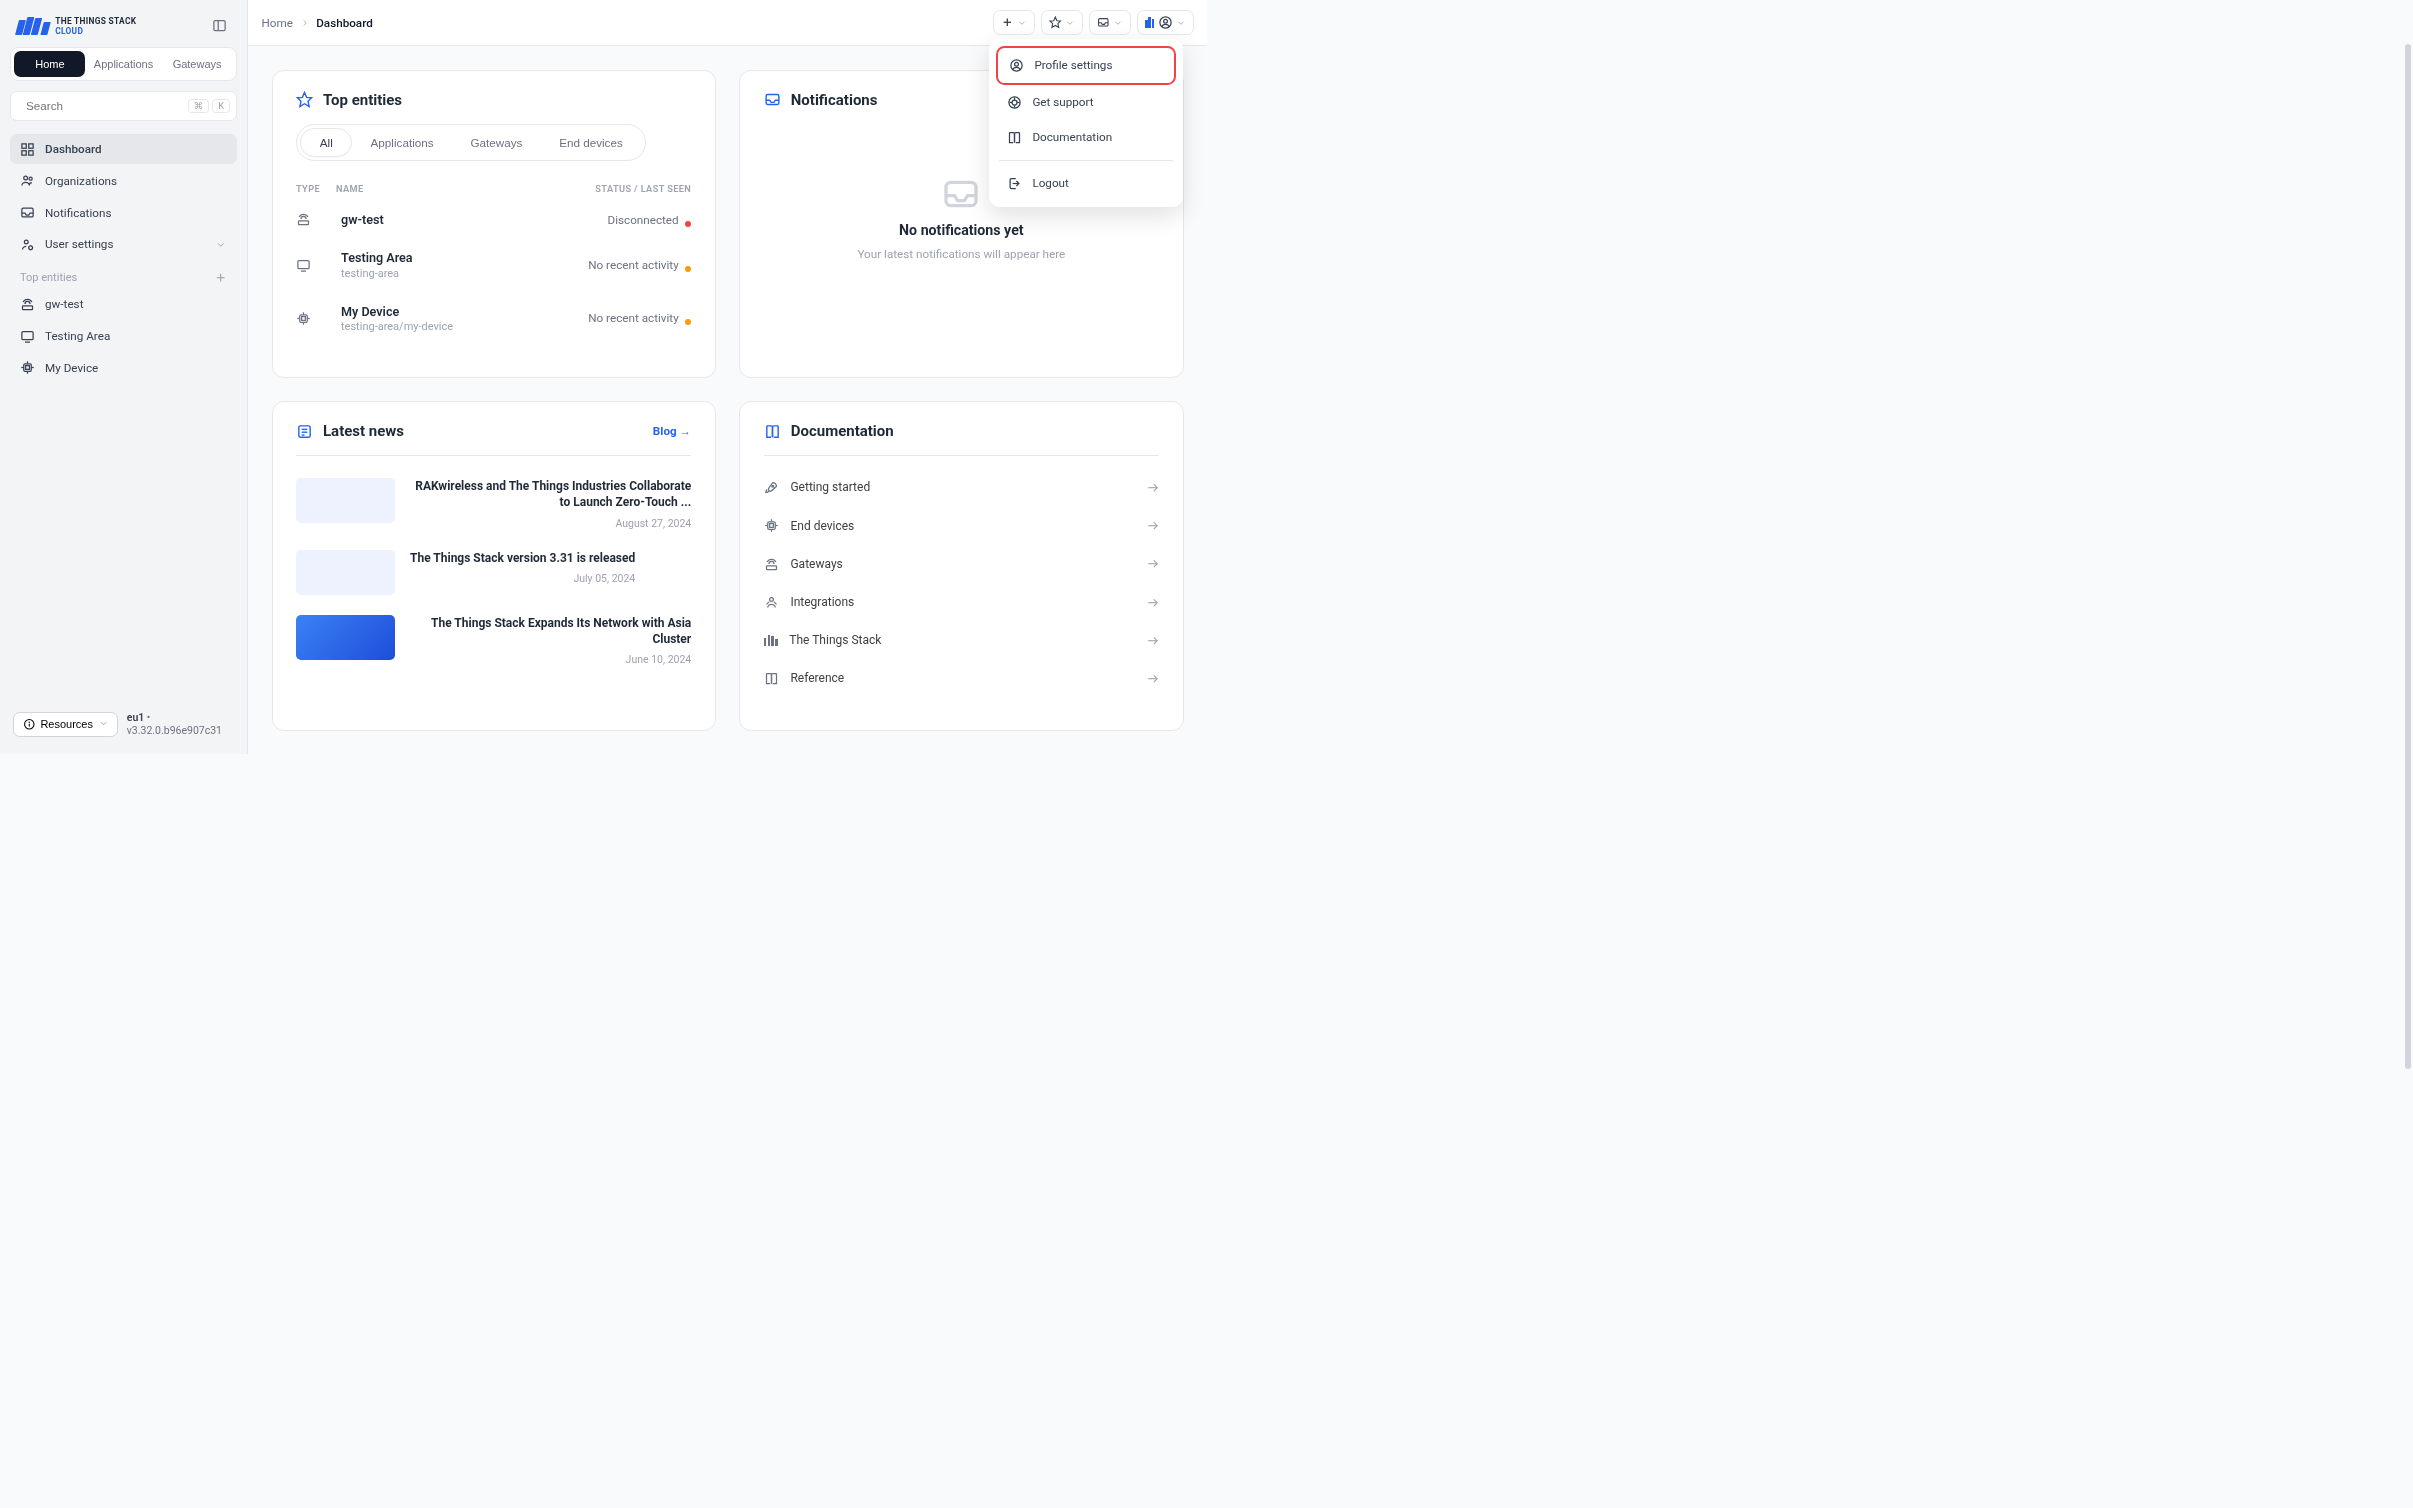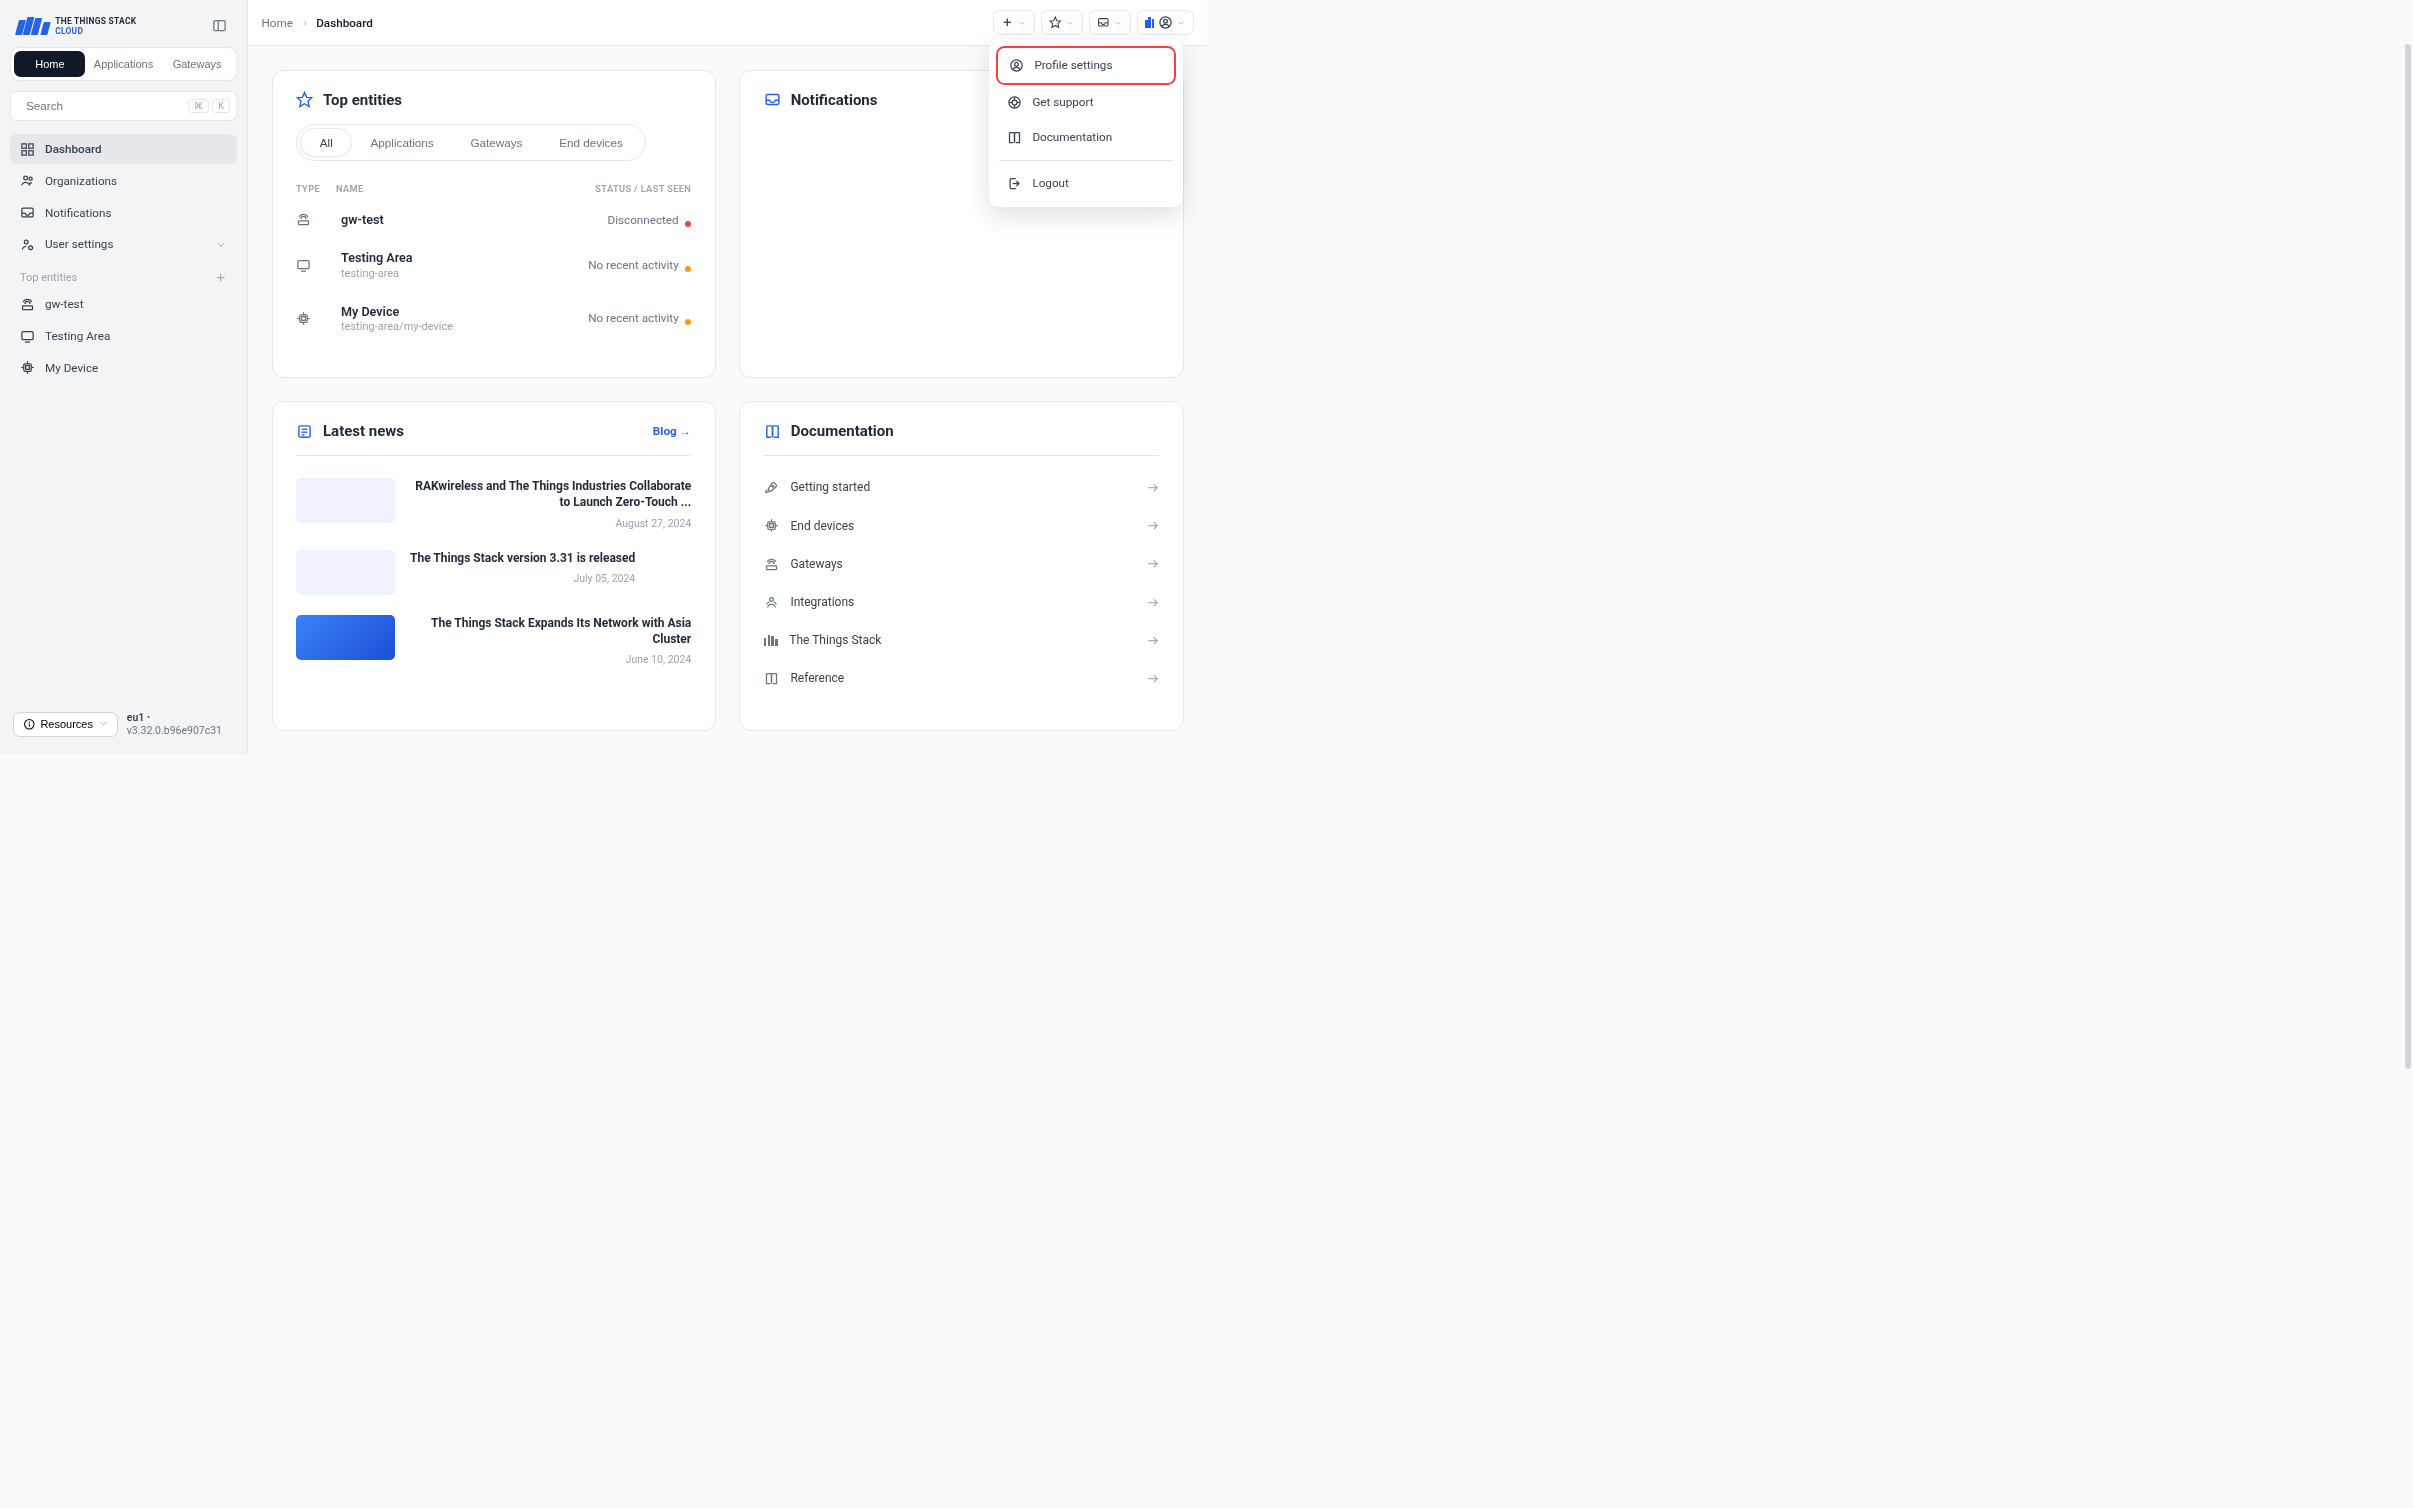--- a/index.html
+++ b/index.html
@@ -389,20 +389,30 @@
       <div class="card">
         <div class="card-header">
           <span class="hicon">
               <svg width="17" height="17" viewBox="0 0 24 24" fill="none" stroke="currentColor" stroke-width="2">
                 <rect x="3" y="5" width="18" height="14" rx="2"></rect>
                 <path d="M3 13h5l2 3h4l2-3h5"></path>
               </svg>
             </span>
           <h2>Notifications</h2>
         </div>
+        <div class="notif-empty">
+          <div class="big-icon">
+              <svg width="40" height="40" viewBox="0 0 24 24" fill="none" stroke="currentColor" stroke-width="2">
+                <rect x="3" y="5" width="18" height="14" rx="3"></rect>
+                <path d="M3 13h5l2 3h4l2-3h5"></path>
+              </svg>
+            </div>
+          <div class="msg">No notifications yet</div>
+          <div class="submsg">Your latest notifications will appear here</div>
+        </div>
       </div>
 
       <div class="card">
         <div class="card-header">
           <span class="hicon">
               <svg width="17" height="17" viewBox="0 0 24 24" fill="none" stroke="currentColor" stroke-width="2">
                 <rect x="4" y="4" width="16" height="16" rx="2"></rect>
                 <line x1="8" y1="9" x2="16" y2="9"></line>
                 <line x1="8" y1="13" x2="16" y2="13"></line>
                 <line x1="8" y1="17" x2="12" y2="17"></line>

